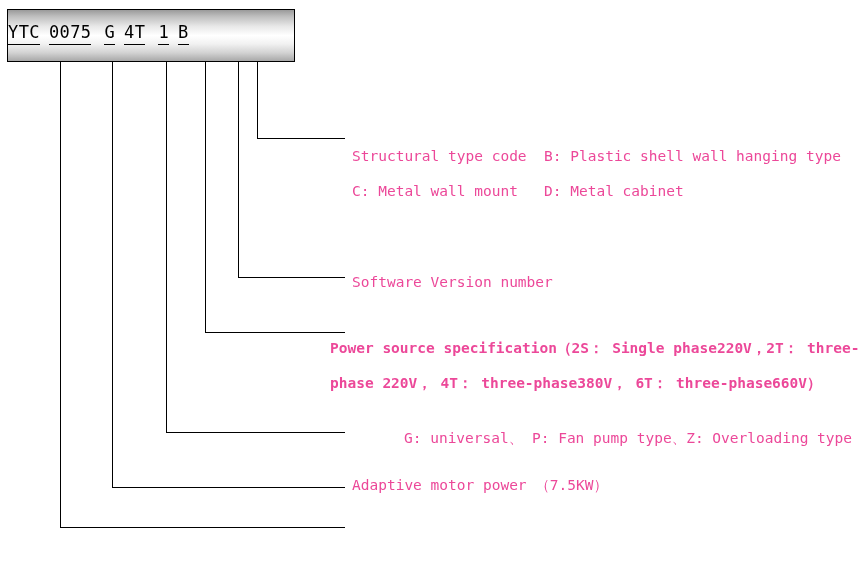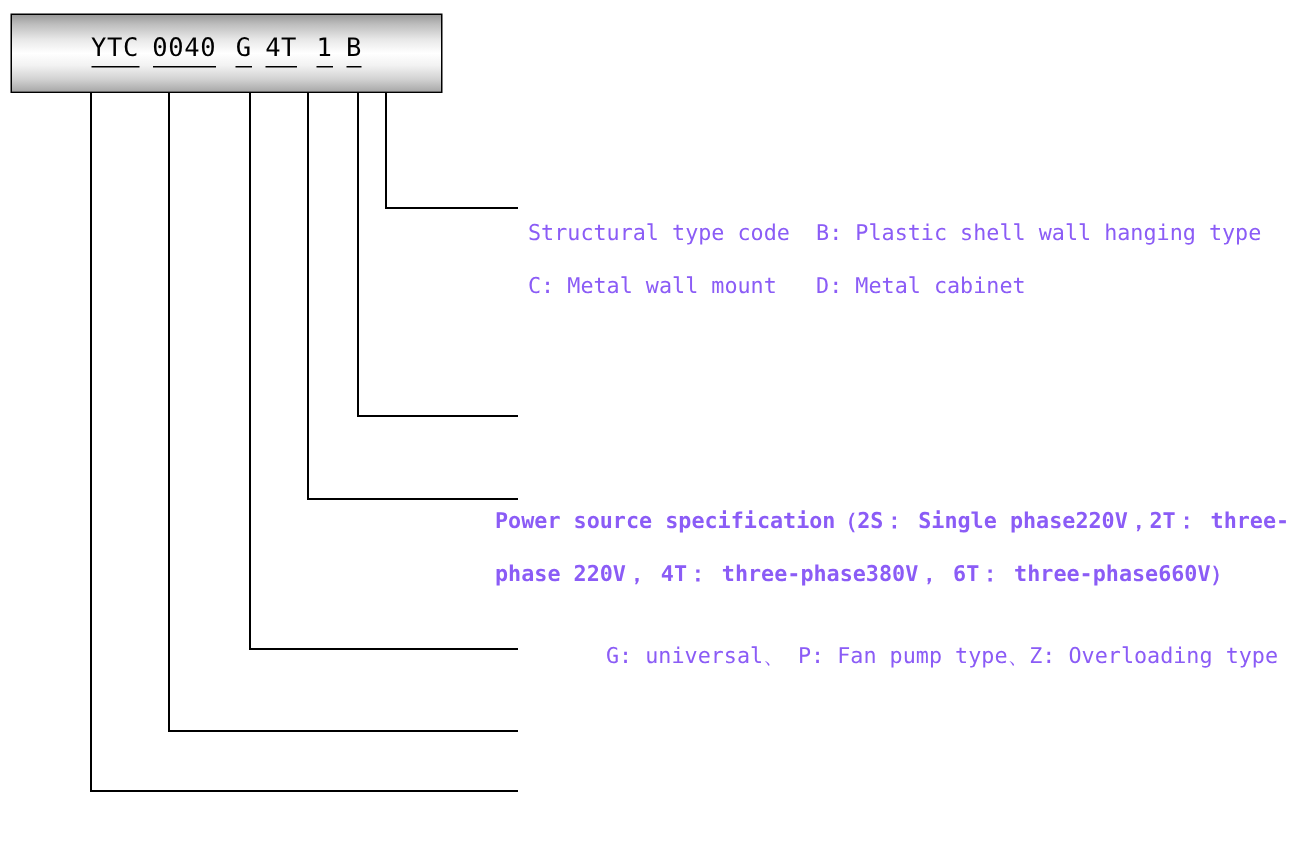--- a/index.html
+++ b/index.html
@@ -36,21 +36,20 @@
     background: linear-gradient(to bottom,
         #9a9a9a 0%,
         #bdbdbd 12%,
         #e8e8e8 32%,
         #ffffff 50%,
         #f2f2f2 66%,
         #d2d2d2 84%,
         #a8a8a8 100%);
     display: flex;
     align-items: center;
-    justify-content: center;
   }
   #code-line {
     display: flex;
     align-items: baseline;
     font-size: 17px;
     letter-spacing: 0.4px;
     white-space: pre;
     position: relative;
     top: -2px;
   }
@@ -77,42 +76,42 @@
     height: 561px;
     pointer-events: none;
   }
 
   
   .desc {
     position: absolute;
     font-family: "DejaVu Sans Mono", "Liberation Mono", monospace;
     font-size: 14.5px;
     line-height: 35px;
-    color: #8b5cf6;
+    color: #ec4899;
     white-space: pre-wrap;
     letter-spacing: 0px;
   }
 
   #desc-structural { left: 352px; top: 139px; width: 510px; }
   #desc-software   { left: 352px; top: 265px; width: 420px; }
   #desc-power      { left: 330px; top: 331px; width: 532px; font-weight: bold; }
   #desc-load       { left: 372px; top: 421px; width: 512px; text-align: center; }
   #desc-motor      { left: 352px; top: 468px; width: 420px; }
   #desc-series     { left: 352px; top: 527px; width: 420px; }
 </style>
 </head>
 <body>
 
 <div id="diagram-root">
 
   <div id="code-box">
     <div id="code-line">
       <span class="code-seg">YTC</span>
       <span class="code-gap"></span>
-      <span class="code-seg">0040</span>
+      <span class="code-seg">0075</span>
       <span class="code-gap-wide"></span>
       <span class="code-seg">G</span>
       <span class="code-gap"></span>
       <span class="code-seg">4T</span>
       <span class="code-gap-wide"></span>
       <span class="code-seg">1</span>
       <span class="code-gap"></span>
       <span class="code-seg">B</span>
     </div>
   </div>
@@ -129,20 +128,22 @@
       <path d="M166.5,62 L166.5,432.5 L345,432.5"></path>
 
       <path d="M112.5,62 L112.5,487.5 L345,487.5"></path>
 
       <path d="M60.5,62 L60.5,527.5 L345,527.5"></path>
     </g>
   </svg>
 
   <div class="desc" id="desc-structural">Structural type code  B: Plastic shell wall hanging type   C: Metal wall mount   D: Metal cabinet</div>
 
+  <div class="desc" id="desc-software">Software Version number</div>
 
   <div class="desc" id="desc-power">Power source specification（2S： Single phase220V，2T： three-phase 220V， 4T： three-phase380V， 6T： three-phase660V）</div>
 
   <div class="desc" id="desc-load">G: universal、 P: Fan pump type、Z: Overloading type</div>
 
+  <div class="desc" id="desc-motor">Adaptive motor power （7.5KW）</div>
 
 
 </div>
 
 </body></html>

